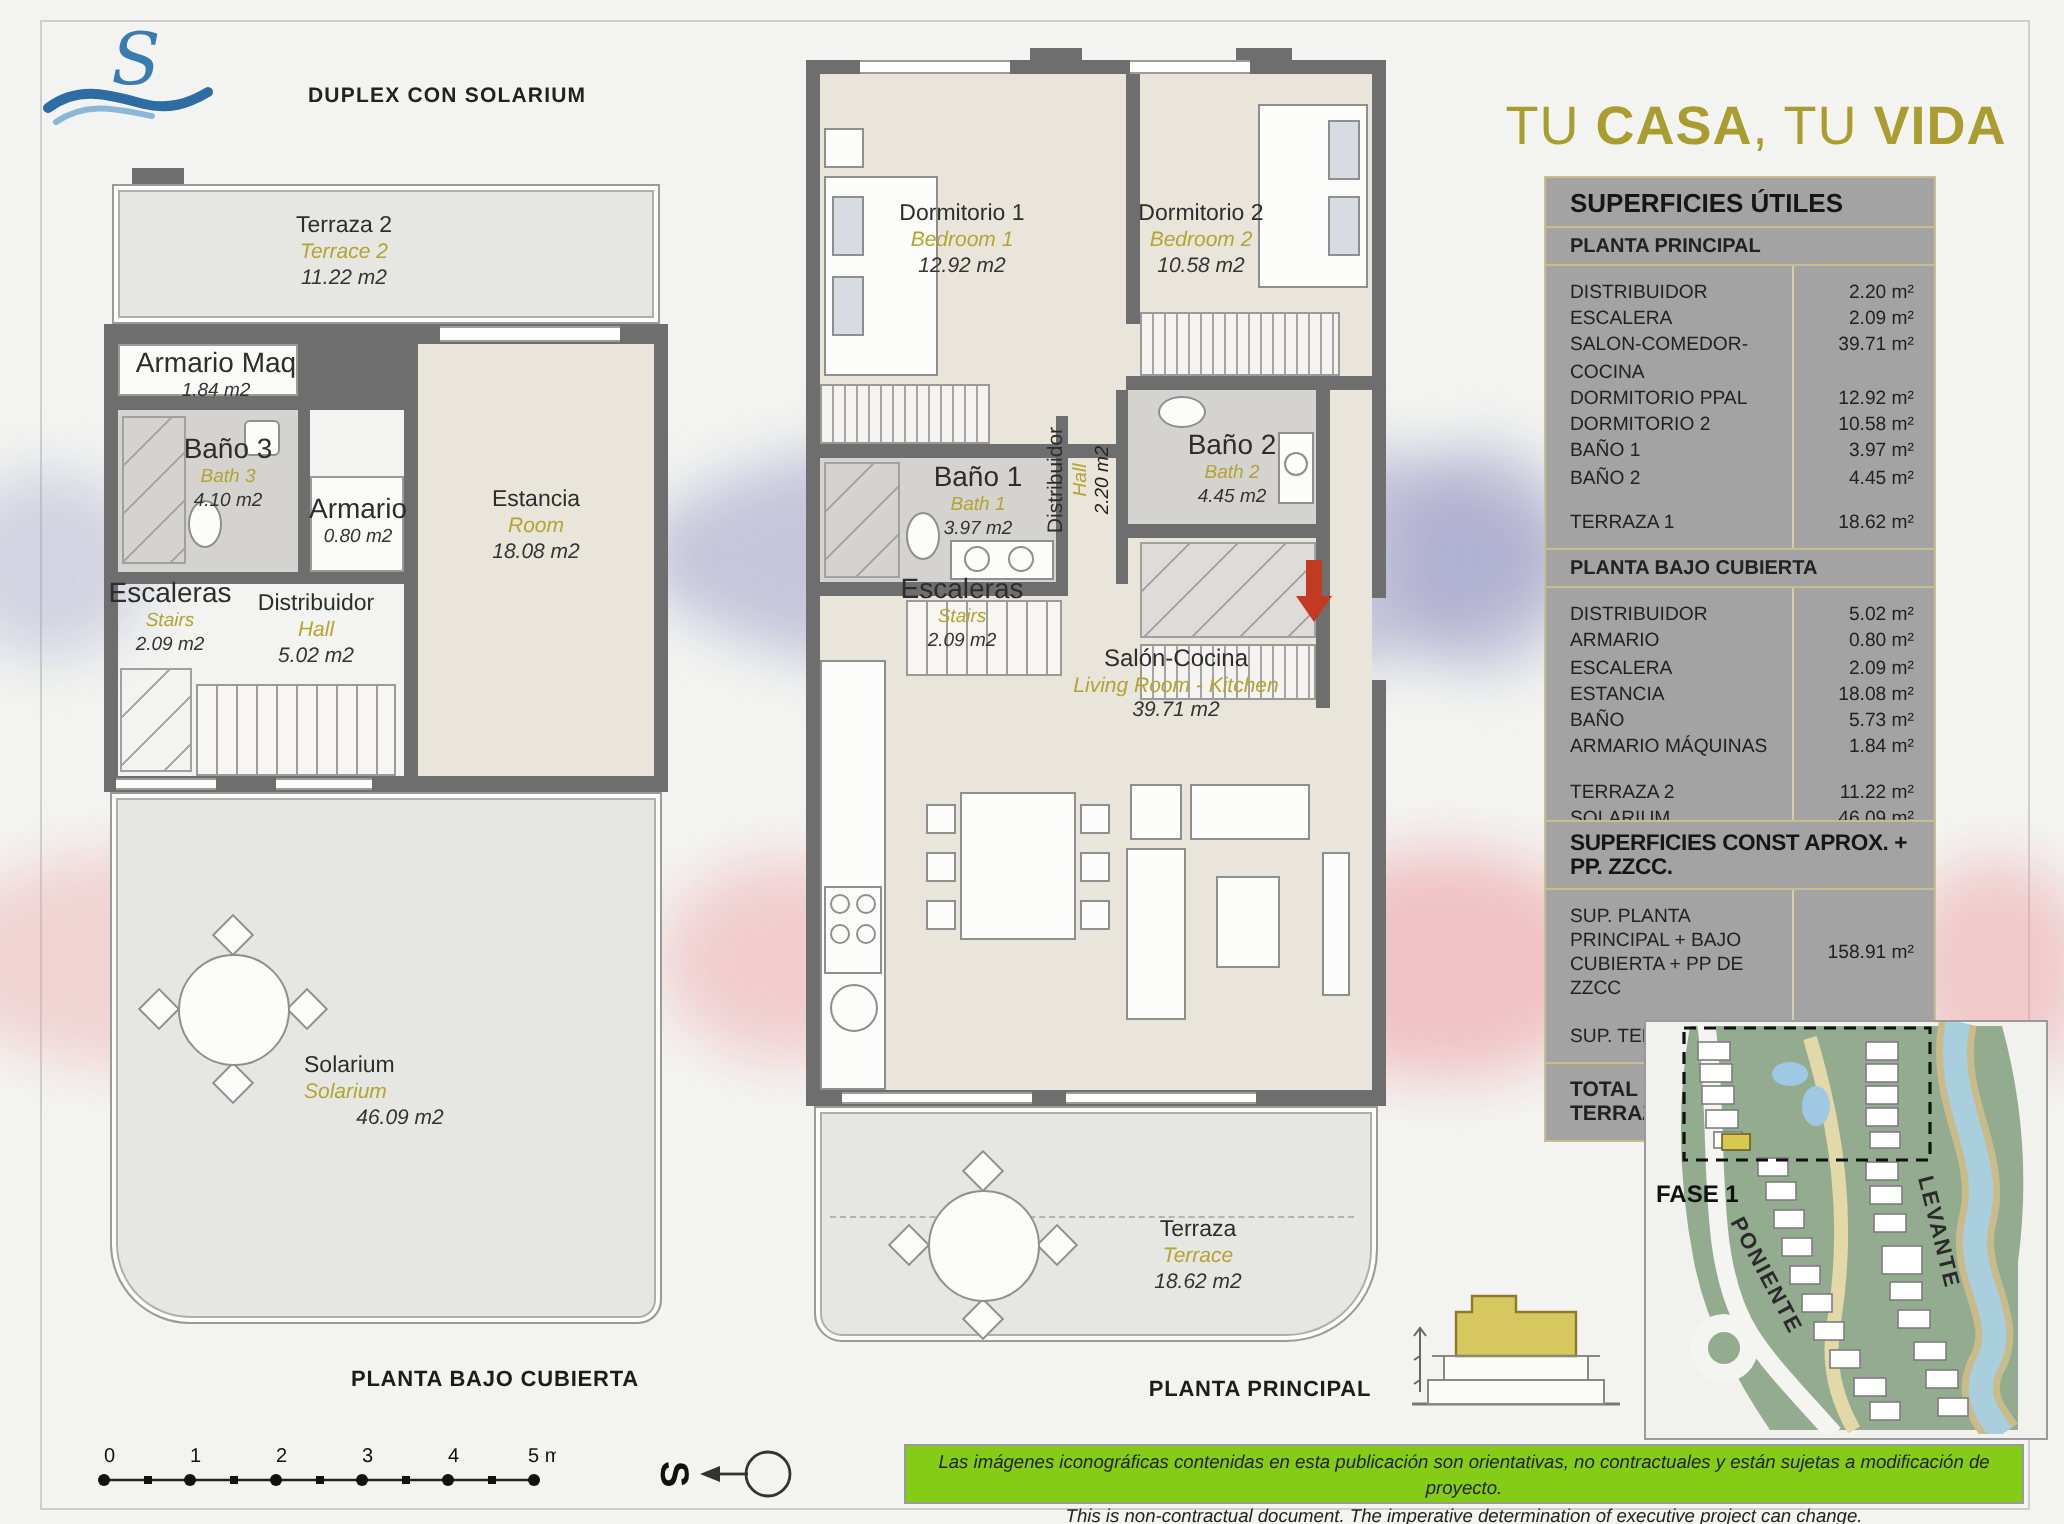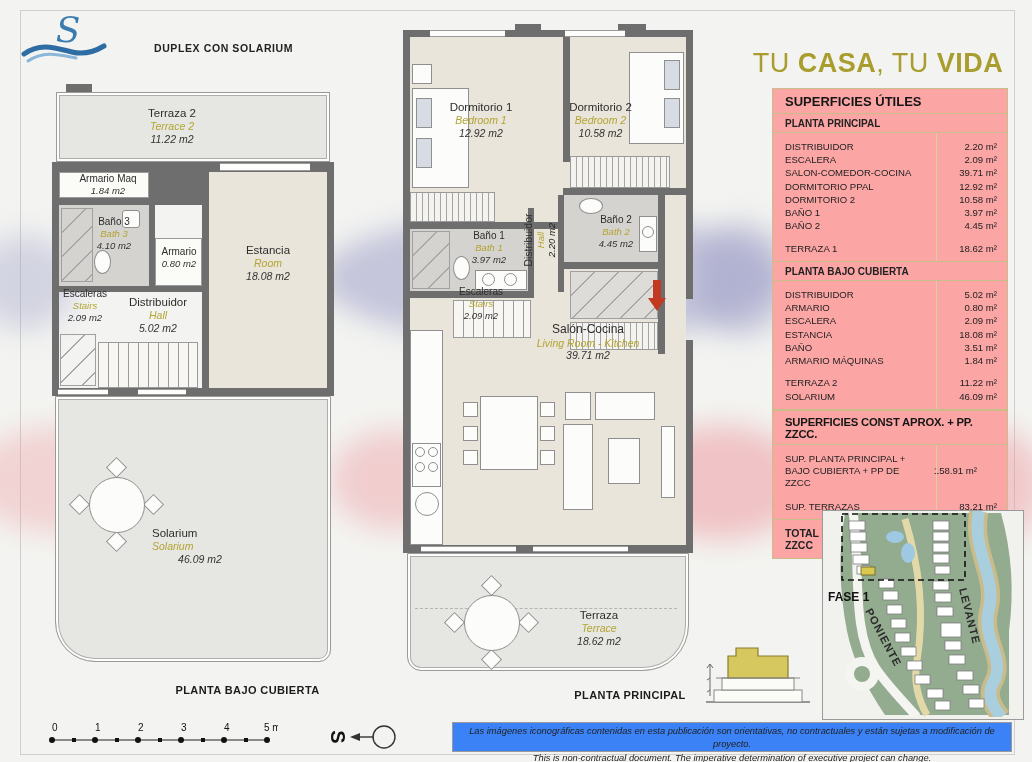--- a/index.html
+++ b/index.html
@@ -27,36 +27,36 @@
         box-shadow:inset 0 0 0 2px #fdfdfc, inset 0 0 0 3px #aeaeac;box-sizing:border-box;}
   .furn{position:absolute;background:#fcfcfa;border:1px solid #8f8f8f;box-sizing:border-box;}
   .stairs{position:absolute;background:repeating-linear-gradient(90deg,#f7f6f3 0 9px,#9c9c9c 9px 10px);border:1px solid #9a9a9a;box-sizing:border-box;}
   .hatch{position:absolute;background:repeating-linear-gradient(90deg,#f4f3f0 0 5px,#a5a5a5 5px 6px);border:1px solid #9a9a9a;box-sizing:border-box;}
   .diag{position:absolute;background:repeating-linear-gradient(135deg,transparent 0 16px,#a8a8a8 16px 17px);border:1px solid #a0a0a0;box-sizing:border-box;}
   .circ{border-radius:50%;}
   .rlabel{position:absolute;z-index:3;line-height:1.22;text-align:center;}
   .rlabel .nm{display:block;font-size:11.5px;color:#2d2d2d;}
   .rlabel .en{display:block;font-size:10.5px;color:#b3a433;font-style:italic;}
   .rlabel .ar{display:block;font-size:10.5px;color:#333;font-style:italic;text-align:center;}
-  .rlabel.sm .nm{font-size:10px;}
+  .rlabel.sm .nm{font-size:14px;}
   .rlabel.sm .en,.rlabel.sm .ar{font-size:9.5px;}
   .vlabel{position:absolute;z-index:3;transform:rotate(-90deg);transform-origin:center;text-align:center;line-height:1.2;}
   .arrow-red{position:absolute;z-index:4;width:18px;}
   .arrow-red .shaft{width:8px;height:18px;background:#c23a22;margin:0 auto;}
   .arrow-red .head{width:0;height:0;border-left:9px solid transparent;border-right:9px solid transparent;border-top:13px solid #c23a22;}
   .dashline{position:absolute;border-top:1px dashed #b3b3b1;}
   .chair{position:absolute;width:15px;height:15px;background:#fcfcfa;border:1px solid #8f8f8f;box-sizing:border-box;}
 
   
   .caption{position:absolute;font-size:11px;font-weight:bold;color:#1c1c1c;letter-spacing:.4px;text-align:center;z-index:2;}
-  .disclaimer{position:absolute;left:452px;top:722px;width:560px;height:30px;border:1px solid #9a9a9a;background:#3b82f6;
+  .disclaimer{position:absolute;left:452px;top:722px;width:560px;height:30px;border:1px solid #9a9a9a;background:#84cc16;
               font-size:9.3px;font-style:italic;color:#222;text-align:center;line-height:1.45;padding-top:2px;box-sizing:border-box;z-index:2;}
 
   
-  .box{position:absolute;width:236px;background:#fca5a5;border:1px solid #c9bd8a;z-index:2;box-sizing:border-box;}
+  .box{position:absolute;width:196px;background:#a3a3a3;border:1px solid #c9bd8a;z-index:2;box-sizing:border-box;}
   .box .btitle{font-weight:bold;font-size:13px;color:#161616;padding:5px 10px 4px 12px;border-bottom:1px solid #c9bd8a;}
   .box .btitle.sm{font-size:11.3px;letter-spacing:-0.2px;}
   .sechead{font-weight:bold;font-size:10px;padding:4px 10px 3px 12px;border-bottom:1px solid #c9bd8a;}
   .secrows{position:relative;padding:7px 0 6px 0;}
   .secrows .vline{position:absolute;top:0;bottom:0;right:70px;width:1px;background:#d8cfa2;}
   .trow{display:flex;font-size:9.6px;line-height:1.38;padding:0 10px 0 12px;}
   .trow .lbl{flex:1;padding-right:4px;}
   .trow .val{width:58px;text-align:right;white-space:nowrap;}
   .trow.gap{margin-top:9px;justify-content:center;}
   .trow.tall{line-height:1.25;padding-top:1px;padding-bottom:2px;}
@@ -352,21 +352,21 @@
       <div class="trow">
           <span class="lbl">ESCALERA</span>
           <span class="val">2.09 m²</span>
         </div>
       <div class="trow">
           <span class="lbl">ESTANCIA</span>
           <span class="val">18.08 m²</span>
         </div>
       <div class="trow">
           <span class="lbl">BAÑO</span>
-          <span class="val">3.51 m²</span>
+          <span class="val">5.73 m²</span>
         </div>
       <div class="trow">
           <span class="lbl">ARMARIO MÁQUINAS</span>
           <span class="val">1.84 m²</span>
         </div>
       <div class="trow gap">
           <span class="lbl">TERRAZA 2</span>
           <span class="val">11.22 m²</span>
         </div>
       <div class="trow">

